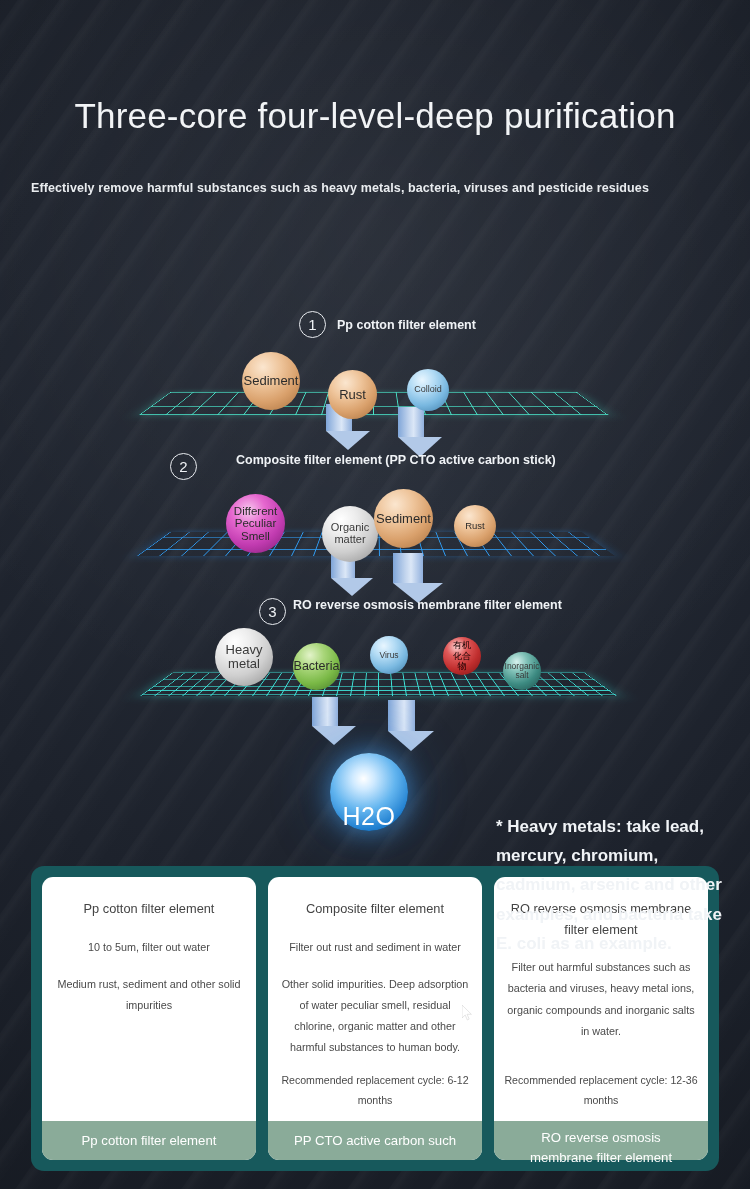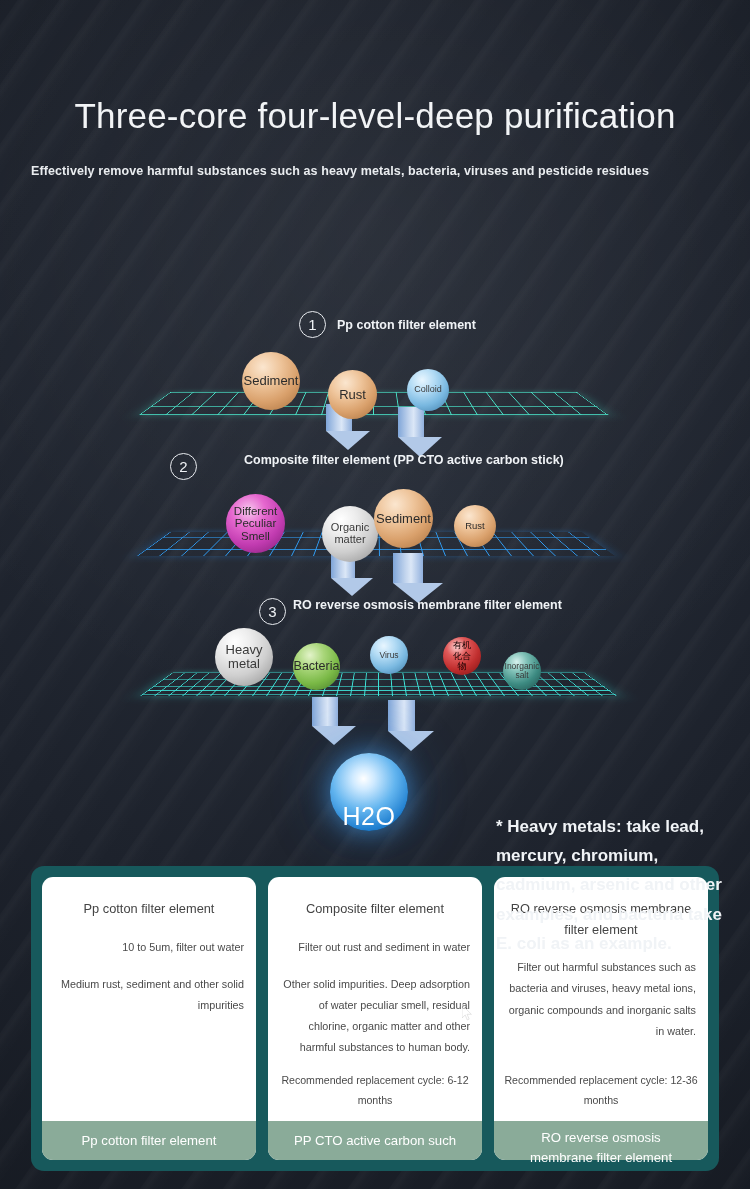--- a/index.html
+++ b/index.html
@@ -33,21 +33,21 @@
   .stage{ position:absolute; inset:0; z-index:2; }
 
   
   #page-title{
     position:absolute; top:96px; left:0; width:750px;
     text-align:center;
     font-size:35px; font-weight:400; letter-spacing:.2px;
     color:#f2f4f6;
   }
   #page-subtitle{
-    position:absolute; top:164px; left:0; width:673px;
+    position:absolute; top:181px; left:0; width:673px;
     text-align:center;
     font-size:12.5px; font-weight:bold; color:#e9ecef;
     letter-spacing:.1px;
     padding-left:7px;
   }
 
   
   .step-num{
     position:absolute;
     width:27px; height:27px; border-radius:50%;
@@ -163,21 +163,21 @@
     color:#3b3b3b;
     flex:1 1 auto;
     position:relative;
   }
   .card-title{
     font-size:12.8px; color:#444; line-height:1.62; margin-bottom:17px;
   }
   .card-desc{
     font-size:10.8px; color:#4a4a4a; line-height:1.95;
   }
-  .card-desc p{ margin:6px 0 16px 0;text-align:right; }
+  .card-desc p{ margin:6px 0 16px 0; }
   .card-cycle{
     position:absolute; left:10px; right:10px; bottom:10px;
     font-size:10.6px; color:#4a4a4a; line-height:1.95;
   }
   .card-footer{
     height:39px; flex:0 0 39px;
     background:#8aab99;
     border-radius:0 0 11px 11px;
     color:#ffffff; font-size:13.2px;
     display:flex; align-items:center; justify-content:center;
@@ -226,21 +226,21 @@
   <div class="arrow" style="left:326px; top:404px; width:26px; height:44px; --hw:22px; --hh:19px;">
     <div class="shaft"></div>
       <div class="head"></div>
   </div>
   <div class="arrow" style="left:398px; top:407px; width:26px; height:48px; --hw:22px; --hh:20px;">
     <div class="shaft"></div>
       <div class="head"></div>
   </div>
 
   <div class="step-num" style="left:170px; top:453px;">2</div>
-  <div class="step-label" style="left:244px; top:453px;">Composite filter element (PP CTO active carbon stick)</div>
+  <div class="step-label" style="left:236px; top:453px;">Composite filter element (PP CTO active carbon stick)</div>
 
   <div class="mesh-wrap" style="left:137px; top:484px; width:478px; height:72px;">
     <div class="mesh mesh-2"></div>
   </div>
 
   <div class="orb o-magenta" style="left:226px; top:494px; width:59px; height:59px; font-size:11.5px;">
     <span class="orb-label lbl-dark">Different Peculiar Smell</span>
   </div>
   <div class="orb o-silver" style="left:322px; top:506px; width:56px; height:56px; font-size:11px;text-align:center;">
     <span class="orb-label lbl-dark-s">Organic matter</span>

